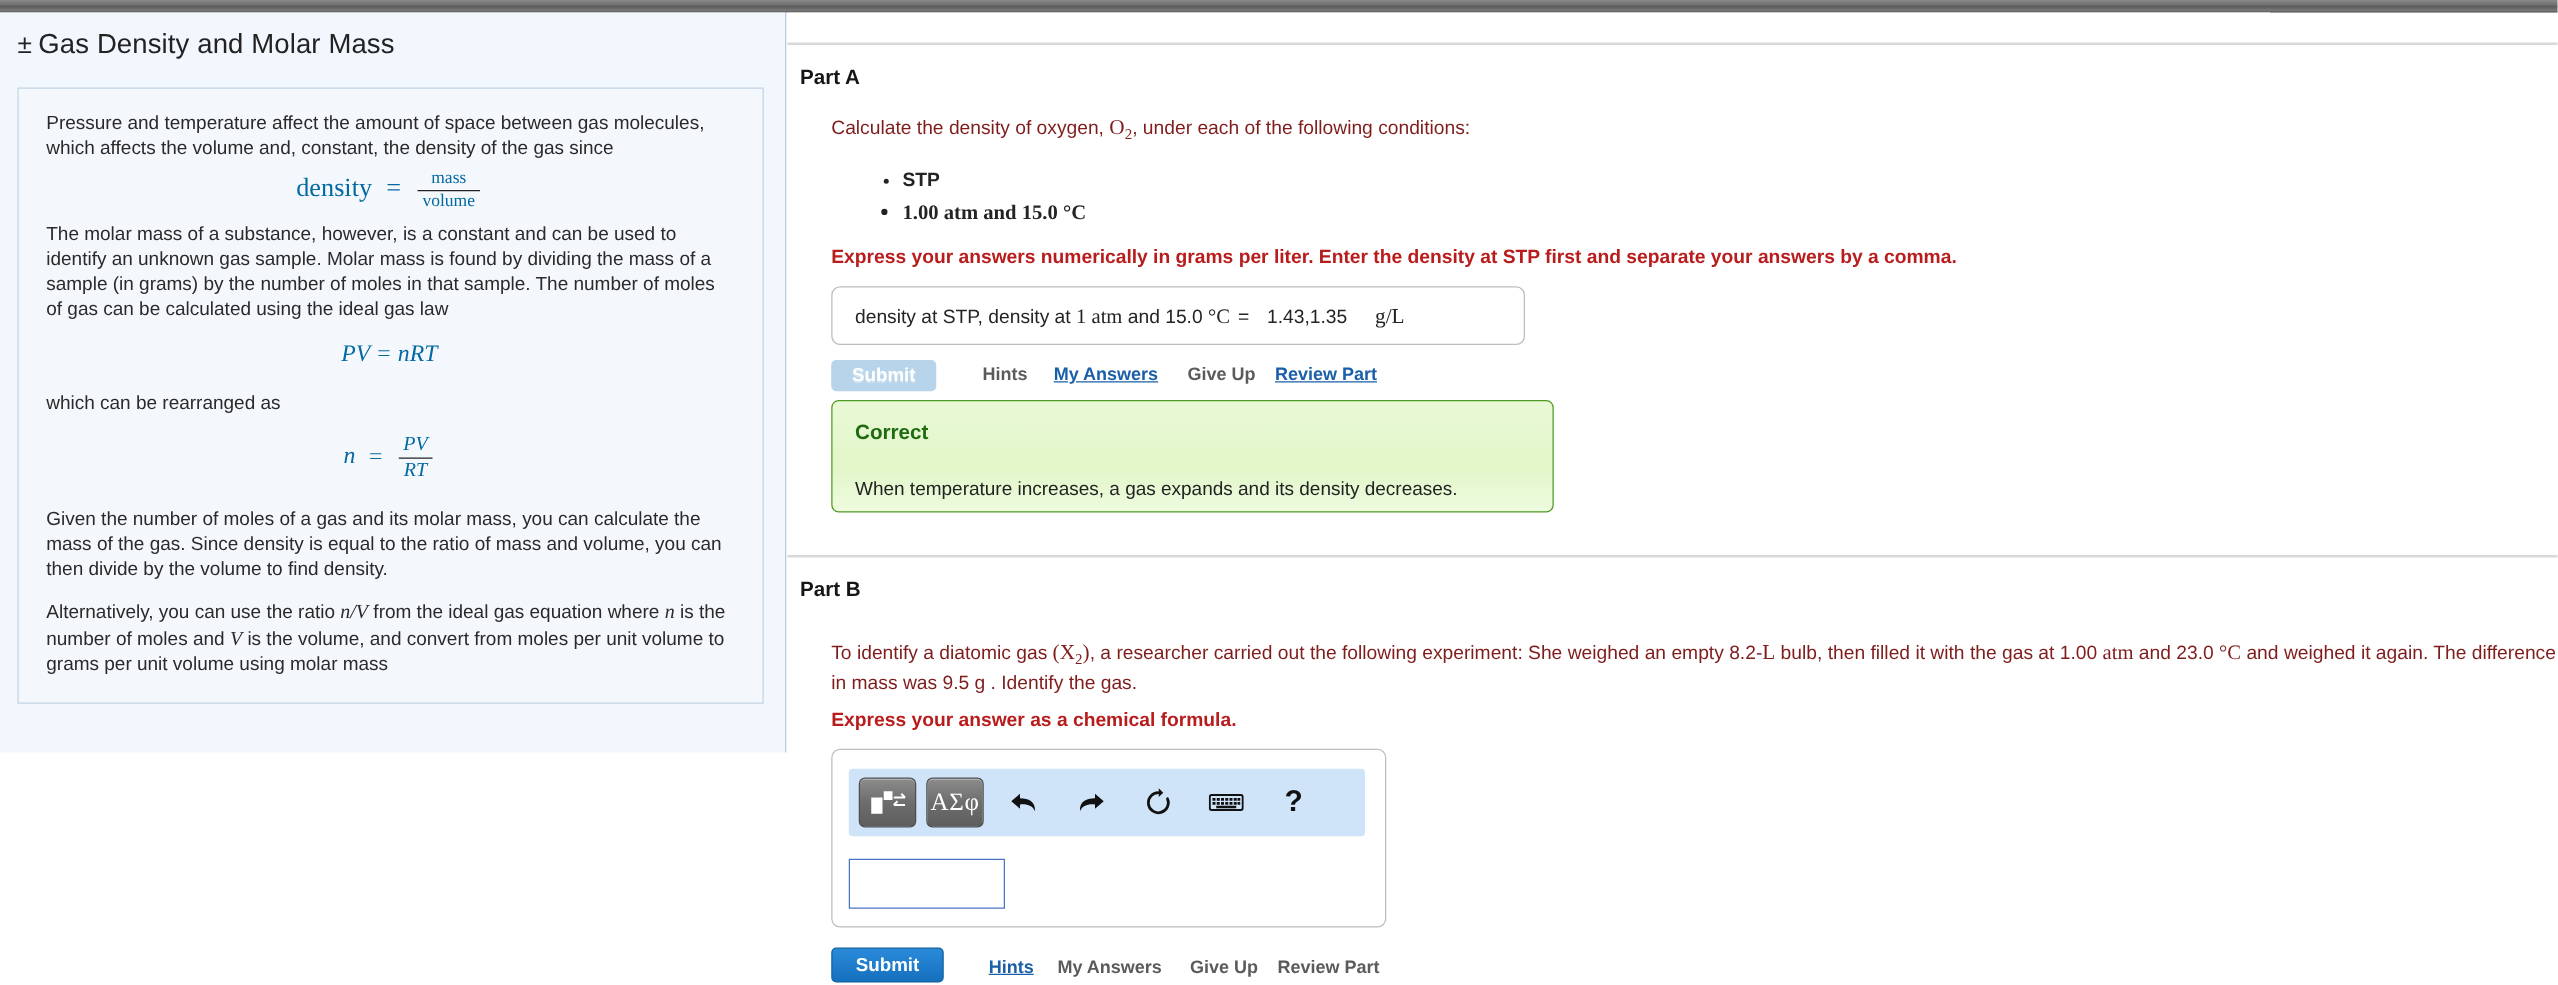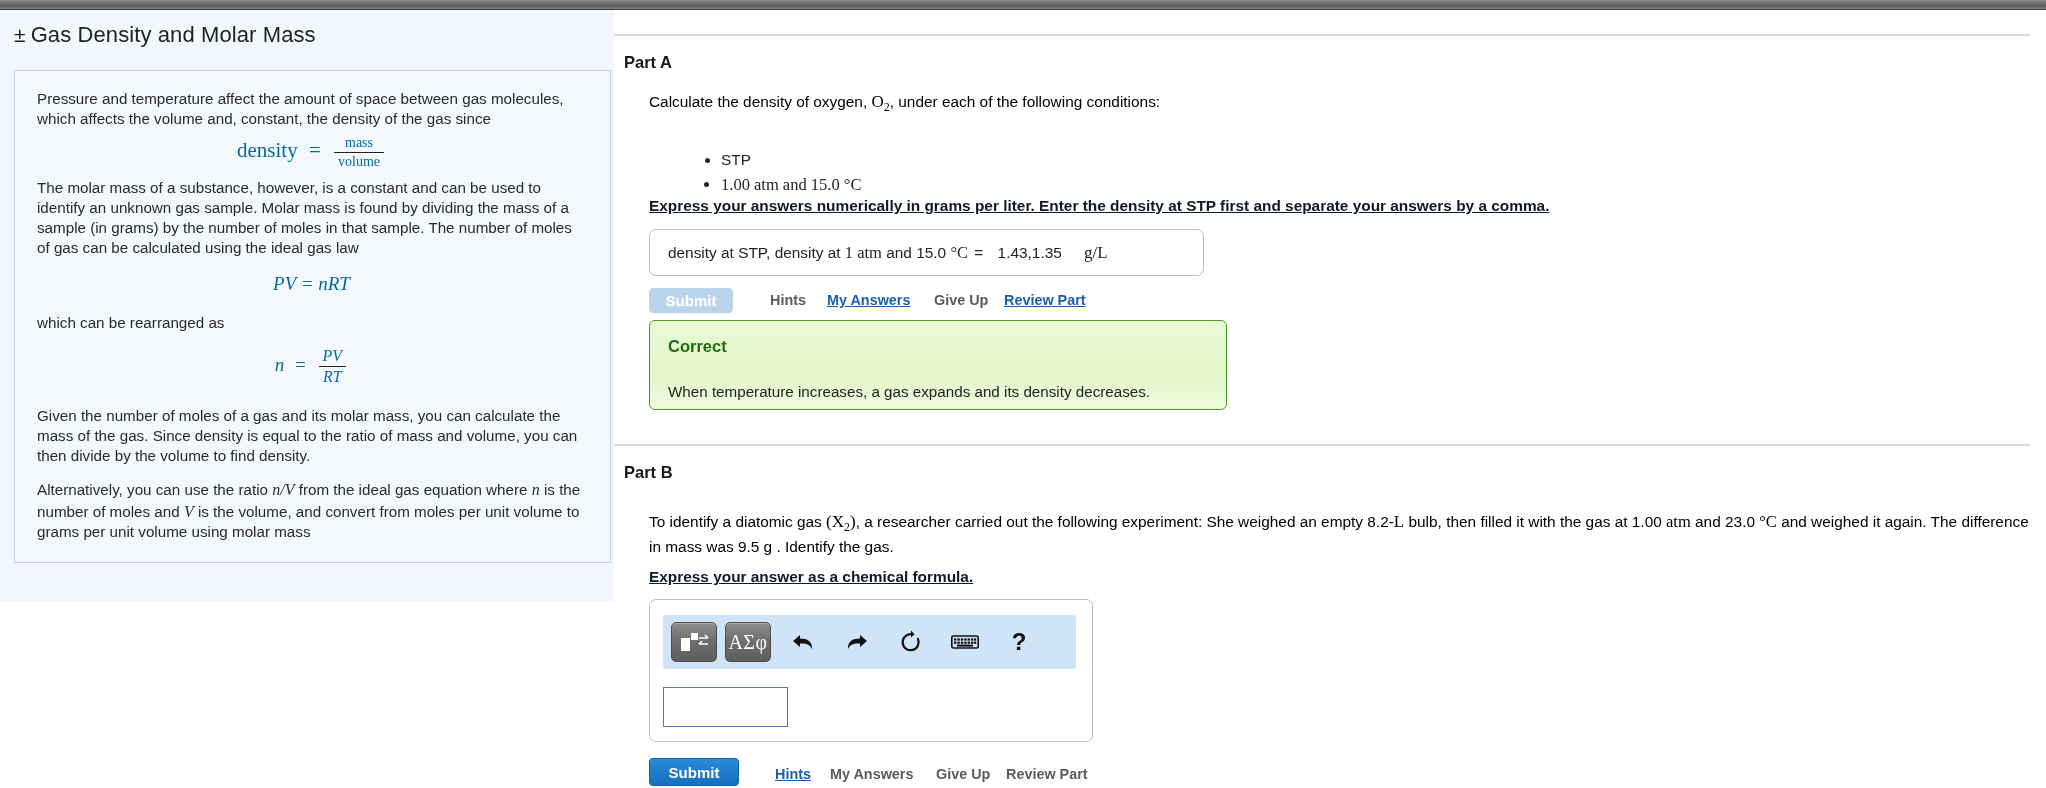--- a/index.html
+++ b/index.html
@@ -17,21 +17,21 @@
   }
   
   .page{position:absolute;left:0;top:10px;width:2046px;height:778px;}
   .left-pane{
     position:absolute;left:0;top:0;width:629px;height:592px;
     background:#f2f7fd;
     border-right:1px solid #b9cbe0;
     box-sizing:border-box;
   }
   .right-pane{
-    position:absolute;left:614px;top:0;width:1186px;height:778px;
+    position:absolute;left:630px;top:0;width:1186px;height:778px;
     background:#ffffff;
   }
   
   .intro-title{
     position:absolute;left:14px;top:12px;
     font-size:22px;color:#222;letter-spacing:.1px;white-space:nowrap;
   }
   .intro-title .pm{font-size:21px;margin-right:5px;}
   .intro-box{
     position:absolute;left:14px;top:60px;width:597px;
@@ -58,25 +58,25 @@
   .frac{display:inline-block;vertical-align:middle;text-align:center;margin:0 2px;}
   .frac .num{display:block;border-bottom:1px solid #222;padding:0 4px 1px 4px;line-height:1.12;}
   .frac .den{display:block;padding:1px 4px 0 4px;line-height:1.12;}
   .f-sm{font-size:14px;}
   
   .hr{position:absolute;height:2px;background:#d9d9d9;left:0;}
   .part-head{
     position:absolute;font-size:16.5px;font-weight:bold;color:#161616;
   }
   .body-txt{
-    position:absolute;font-size:15.4px;color:#000000;line-height:1.38;
-  }
-  .bold-instr{font-weight:bold;color:#0f172a;text-decoration:underline;}
+    position:absolute;font-size:15.4px;color:#7f1d1d;line-height:1.38;
+  }
+  .bold-instr{font-weight:bold;color:#b91c1c;}
   ul.cond{
-    position:absolute;margin:15px;padding:0 0 0 20px;list-style:disc;
+    position:absolute;margin:0;padding:0 0 0 20px;list-style:disc;font-weight:bold;
   }
   ul.cond li{
     font-size:15.4px;color:#242424;line-height:1.55;
   }
   
   .ansbox{
     position:absolute;box-sizing:border-box;
     border:1px solid #bdbdbd;border-radius:7px;background:#fff;
   }
   .ansline{

